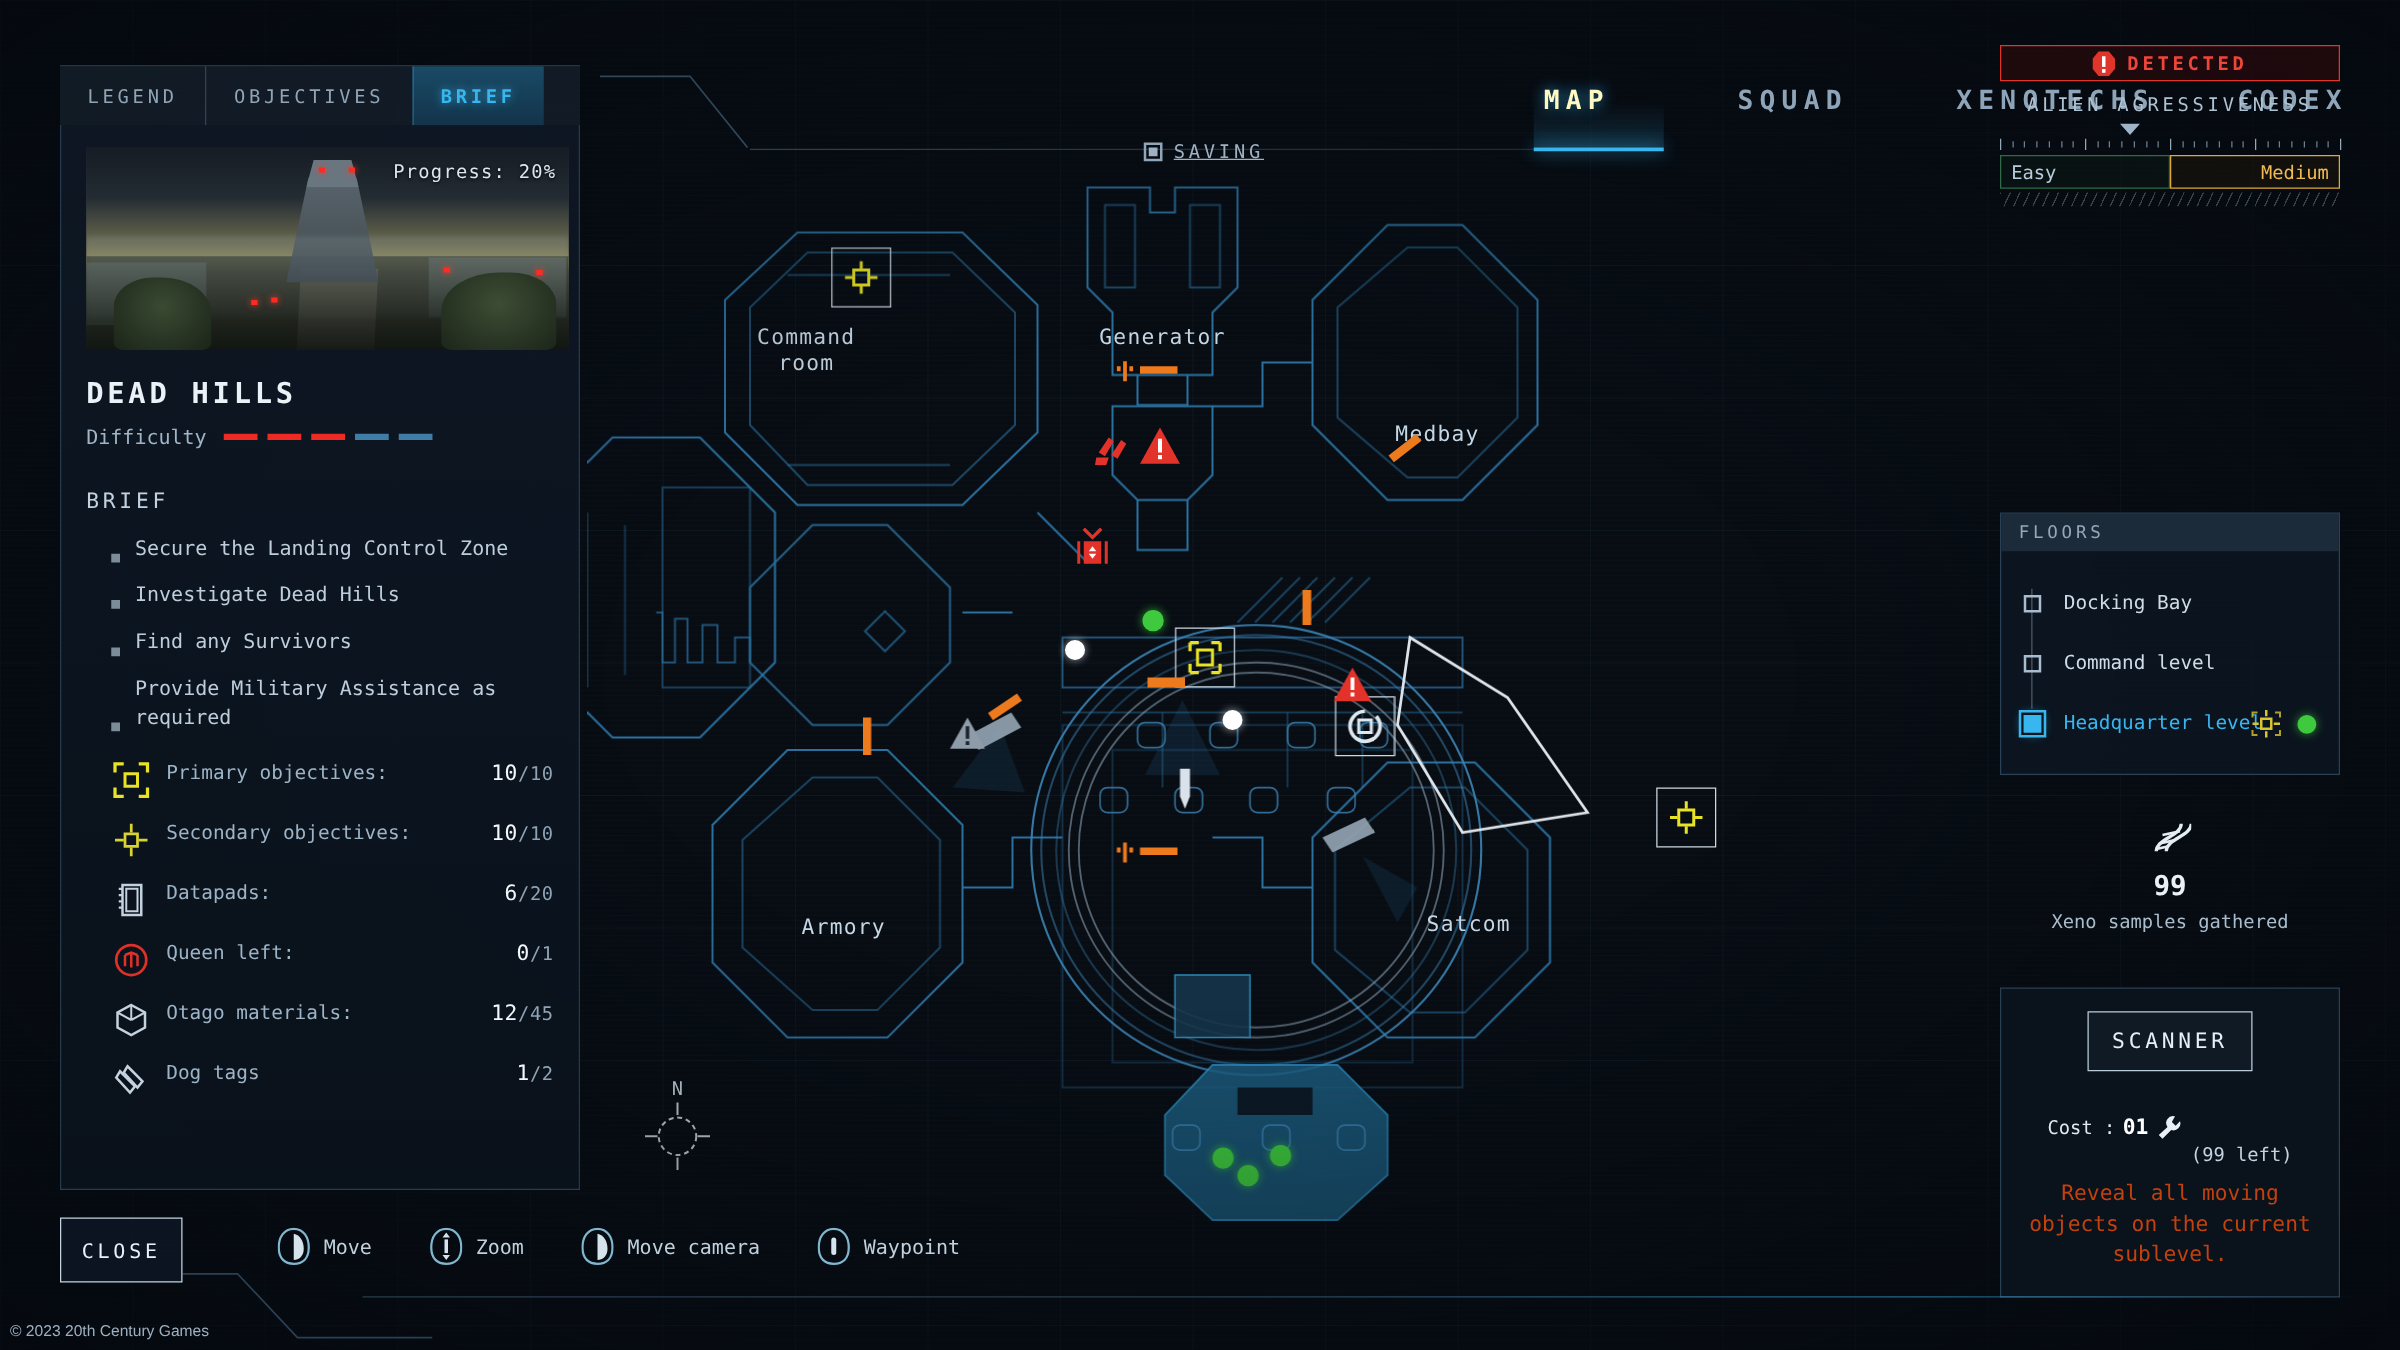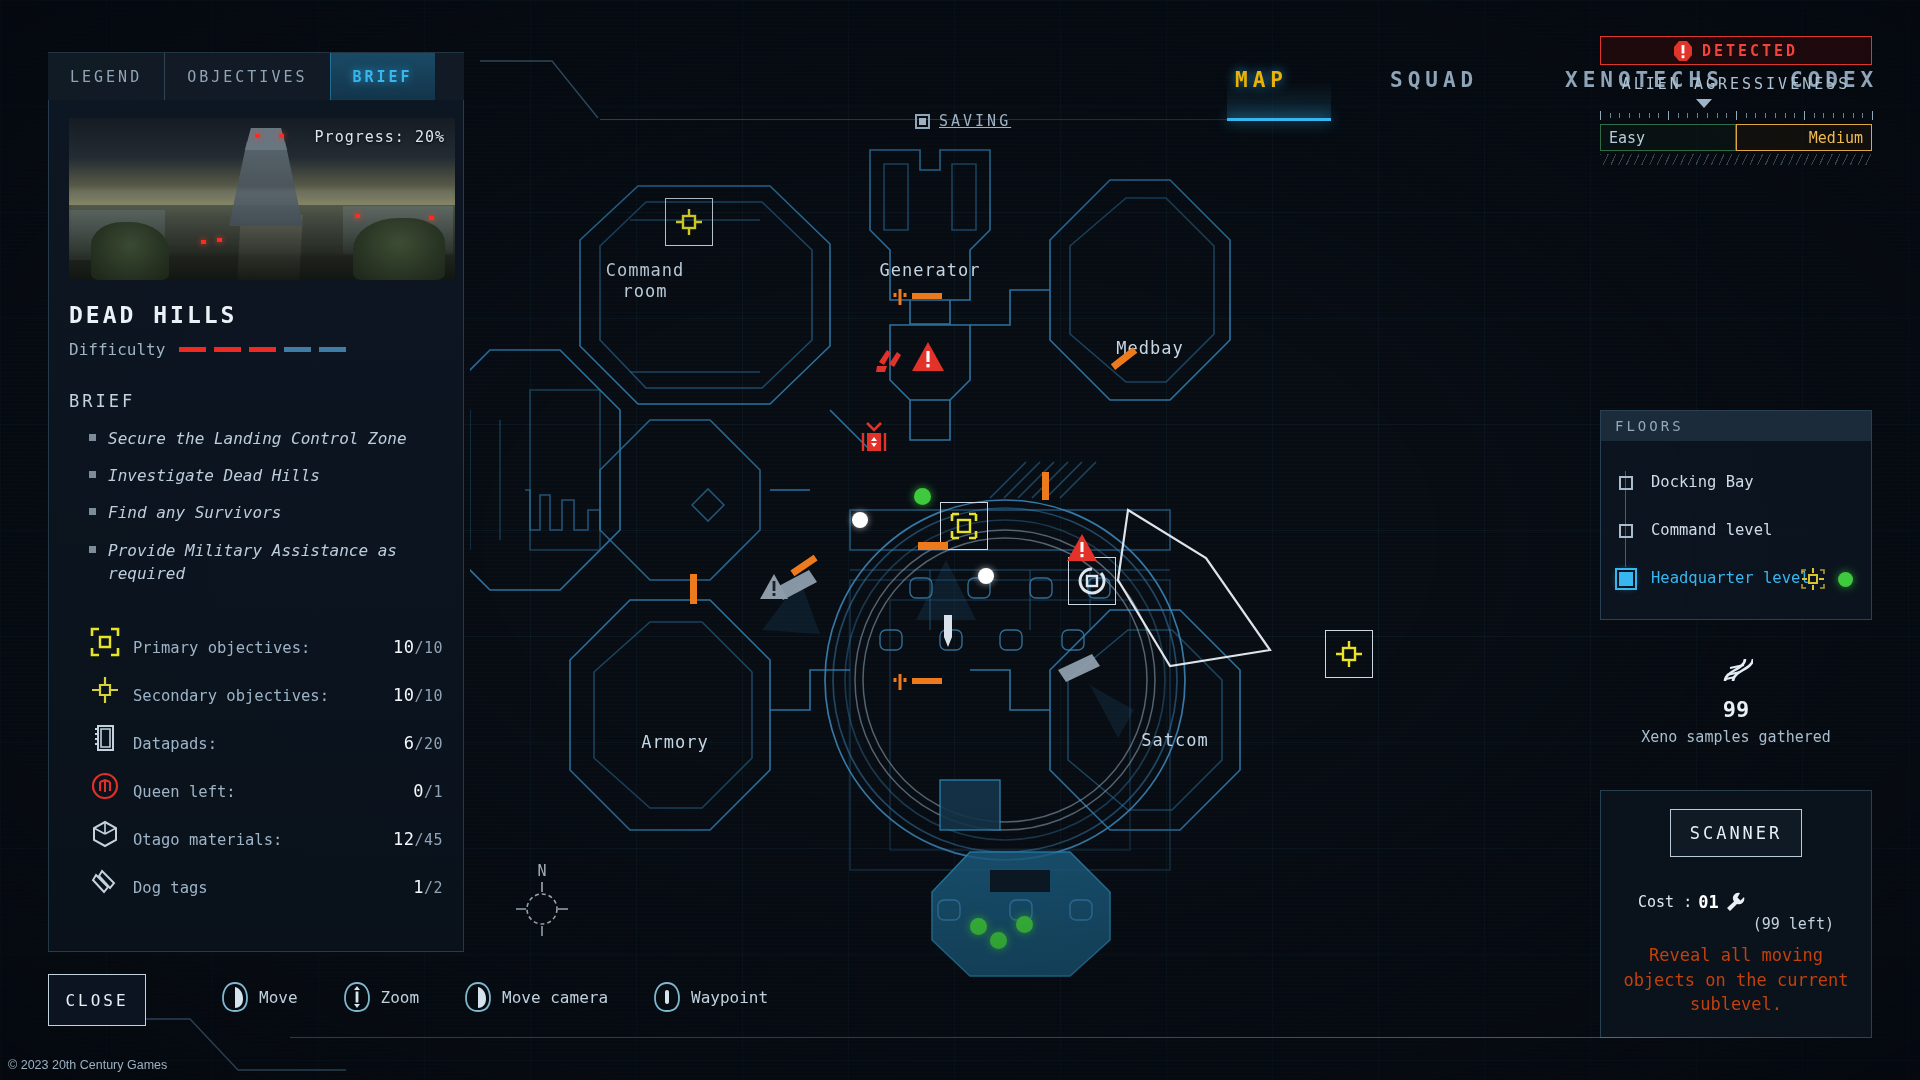--- a/index.html
+++ b/index.html
@@ -32,21 +32,21 @@
 
   
   .topnav{
     position:absolute; left:600px; top:30px; width:730px; height:60px;
   }
   .tab{
     position:absolute; top:38px;
     font-size:21px; letter-spacing:5px; font-weight:bold;
     color:#8ea4b8; cursor:pointer;
   }
-  .tab.active{ color:#eab308; text-shadow:0 0 12px rgba(56,182,239,.8); }
+  .tab.active{ color:#fef9c3; text-shadow:0 0 12px rgba(56,182,239,.8); }
   .tab-underline{
     position:absolute; left:627px; top:88px; width:104px; height:3px;
     background:#38b6ef; box-shadow:0 0 14px rgba(56,182,239,.9);
   }
   .tab-glow{
     position:absolute; left:627px; top:52px; width:104px; height:36px;
     background:linear-gradient(to bottom, rgba(56,182,239,0), rgba(56,182,239,.18));
     pointer-events:none;
   }
   .nav-line{
@@ -162,31 +162,31 @@
   }
   .diff-row{ margin-top:12px; display:flex; align-items:center; gap:14px; }
   .diff-lbl{ font-size:16px; color:#9fb4c6; }
   .diff-bars{ display:flex; gap:8px; }
   .diff-bar{ width:27px; height:5px; }
   .brief-head{
     margin-top:32px; font-size:17px; letter-spacing:3px; color:#c2d2e0;
   }
   .brief-list{ margin-top:16px; }
   .brief-item{
-    display:flex; gap:12px; align-items:flex-start;
+    display:flex; gap:12px; align-items:flex-end;
     font-size:16px; color:#bdcddc; line-height:1.45;
-    margin-bottom:14px; padding-left:20px;font-style:italic;
+    margin-bottom:14px; padding-left:20px;
   }
   .brief-item .bullet{
     width:7px; height:7px; background:#7d8c99; flex:none; margin-top:7px;
   }
   .brief-item .txt{ max-width:300px; }
   .stats{ margin-top:24px; }
   .stat-row{
-    display:flex; align-items:flex-end;
+    display:flex; align-items:flex-start;
     height:48px; padding-left:14px;
   }
   .stat-ico{ width:44px; flex:none; display:flex; align-items:center; justify-content:center; }
   .stat-lbl{ flex:1; font-size:15.5px; color:#9db3c6; padding-left:6px; }
   .stat-val{ font-size:17px; color:#f2f7fb; letter-spacing:.5px; }
   .stat-val .den{ color:#8fa3b5; font-size:15px; }
 
   
   .detpanel{ position:absolute; right:48px; top:36px; width:272px; }
   .detected{

